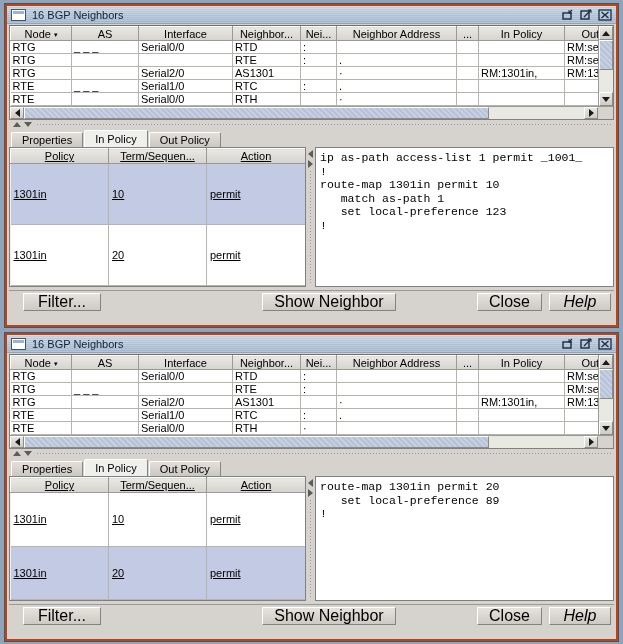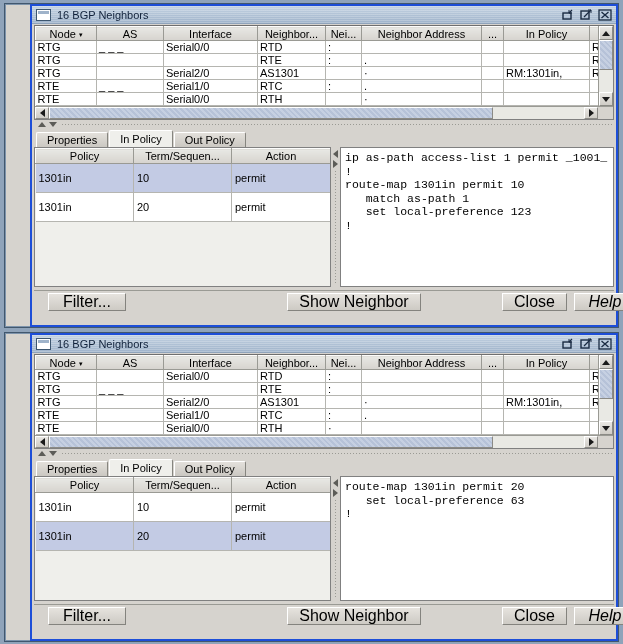--- a/index.html
+++ b/index.html
@@ -21,24 +21,23 @@
   
   .window {
     position: absolute;
     left: 4px;
     width: 615px;
     background: #d6d3ce;
     border: 1px solid #41576e;
     box-shadow: 0 0 0 1px #7d93ab inset;
   }
   .window-inner {
-    border: 2px solid #1d4ed8;
+    border: 2px solid #c2410c;
     background: #d6d3ce;
     height: 100%;
-    margin-left: 25px;
   }
   #window-1 { top: 3px; height: 325px; }
   #window-2 { top: 332px; height: 310px; }
 
   
   .titlebar {
     height: 18px;
     background: linear-gradient(to bottom, #c3d2e2 0%, #b3c4d7 45%, #9fb3ca 100%);
     display: flex;
     align-items: center;
@@ -242,22 +241,23 @@
   .panes {
     margin: 0 2px 0 2px;
     display: flex;
     height: 140px;
     background: #d6d3ce;
   }
   .pane-left {
     flex: 0 0 297px;
     border: 1px solid #808080;
     background: #efefeb;
-    display: flex; flex-direction: column;
+    display: flex; flex-direction: row;
     overflow: hidden;
+    text-decoration: underline;
   }
   table.pgrid { border-collapse: collapse; table-layout: fixed; width: 100%; font-size: 11px; }
   table.pgrid th {
     background: linear-gradient(to bottom,#e8e8e4,#d6d3ce);
     border: 1px solid #9a9a94;
     border-top-color: #fdfdfc; border-left-color: #fdfdfc;
     font-weight: 400; font-size: 11px; height: 14px;
     color: #000; white-space: nowrap; overflow: hidden;
   }
   table.pgrid td {
@@ -751,21 +751,21 @@
           </tbody>
         </table>
         <div class="pgrid-filler"></div>
       </div>
       <div class="vsplit">
         <div class="mini-tri-lf"></div>
         <div class="mini-tri-rt"></div>
       </div>
       <div class="pane-right">
         <pre class="codetext">route-map 1301in permit 20
-   set local-preference 63
+   set local-preference 89
 !</pre>
       </div>
     </div>
 
     <div class="buttonbar">
       <div class="btn btn-filter">Filter...</div>
       <div class="btn btn-shown">Show Neighbor</div>
       <div class="btn btn-close">Close</div>
       <div class="btn btn-help">Help</div>
     </div>

